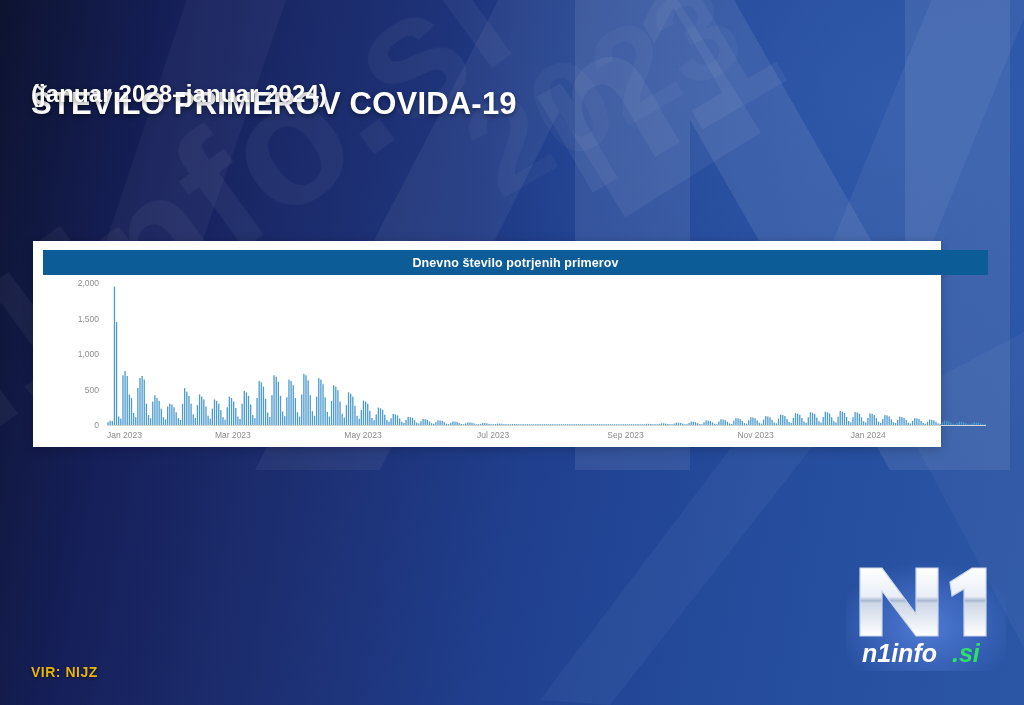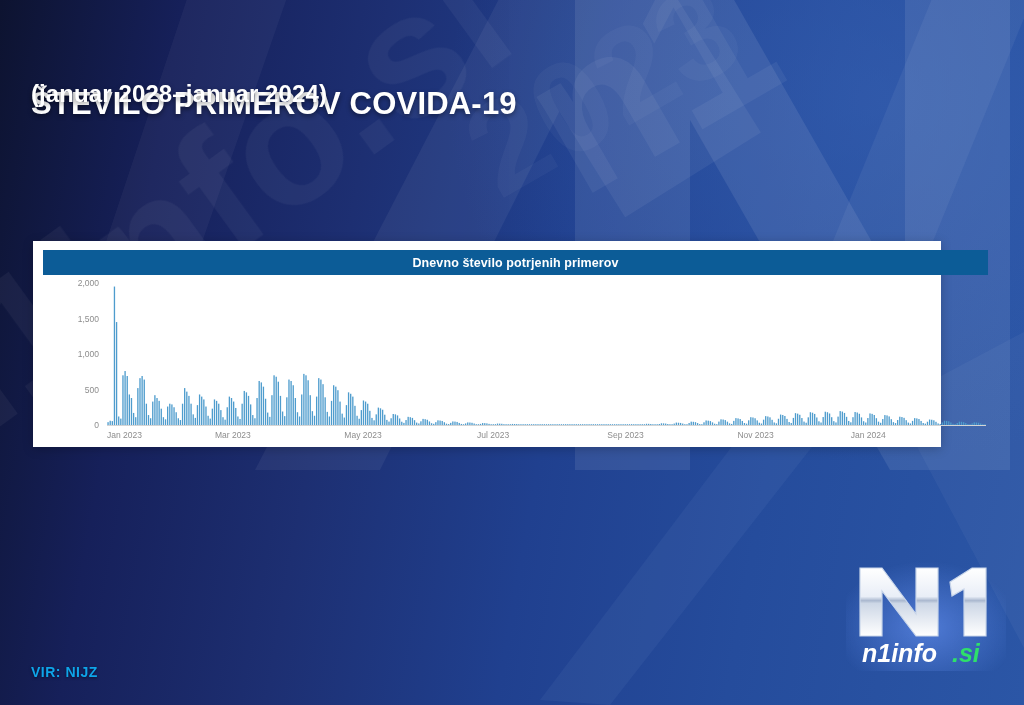--- a/index.html
+++ b/index.html
@@ -58,21 +58,21 @@
   .card-header .ttl {
     color:#ffffff; font-size:12.5px; font-weight:bold; letter-spacing:.1px;
   }
 
   .plot { position:absolute; left:0; top:38px; width:965px; height:168px; }
   .plot svg { display:block; }
 
   
   .source {
     position:absolute; left:31px; top:664px; z-index:5;
-    color:#0ea5e9; font-size:14px; font-weight:bold; letter-spacing:.5px;
+    color:#eab308; font-size:14px; font-weight:bold; letter-spacing:.5px;
     text-shadow:0 1px 3px rgba(0,0,0,.5);
   }
 
   
   .logo { position:absolute; left:846px; top:556px; width:160px; height:115px; z-index:6;font-style:italic; }
   .logo svg { display:block; }
 </style>
 </head>
 <body>
 

